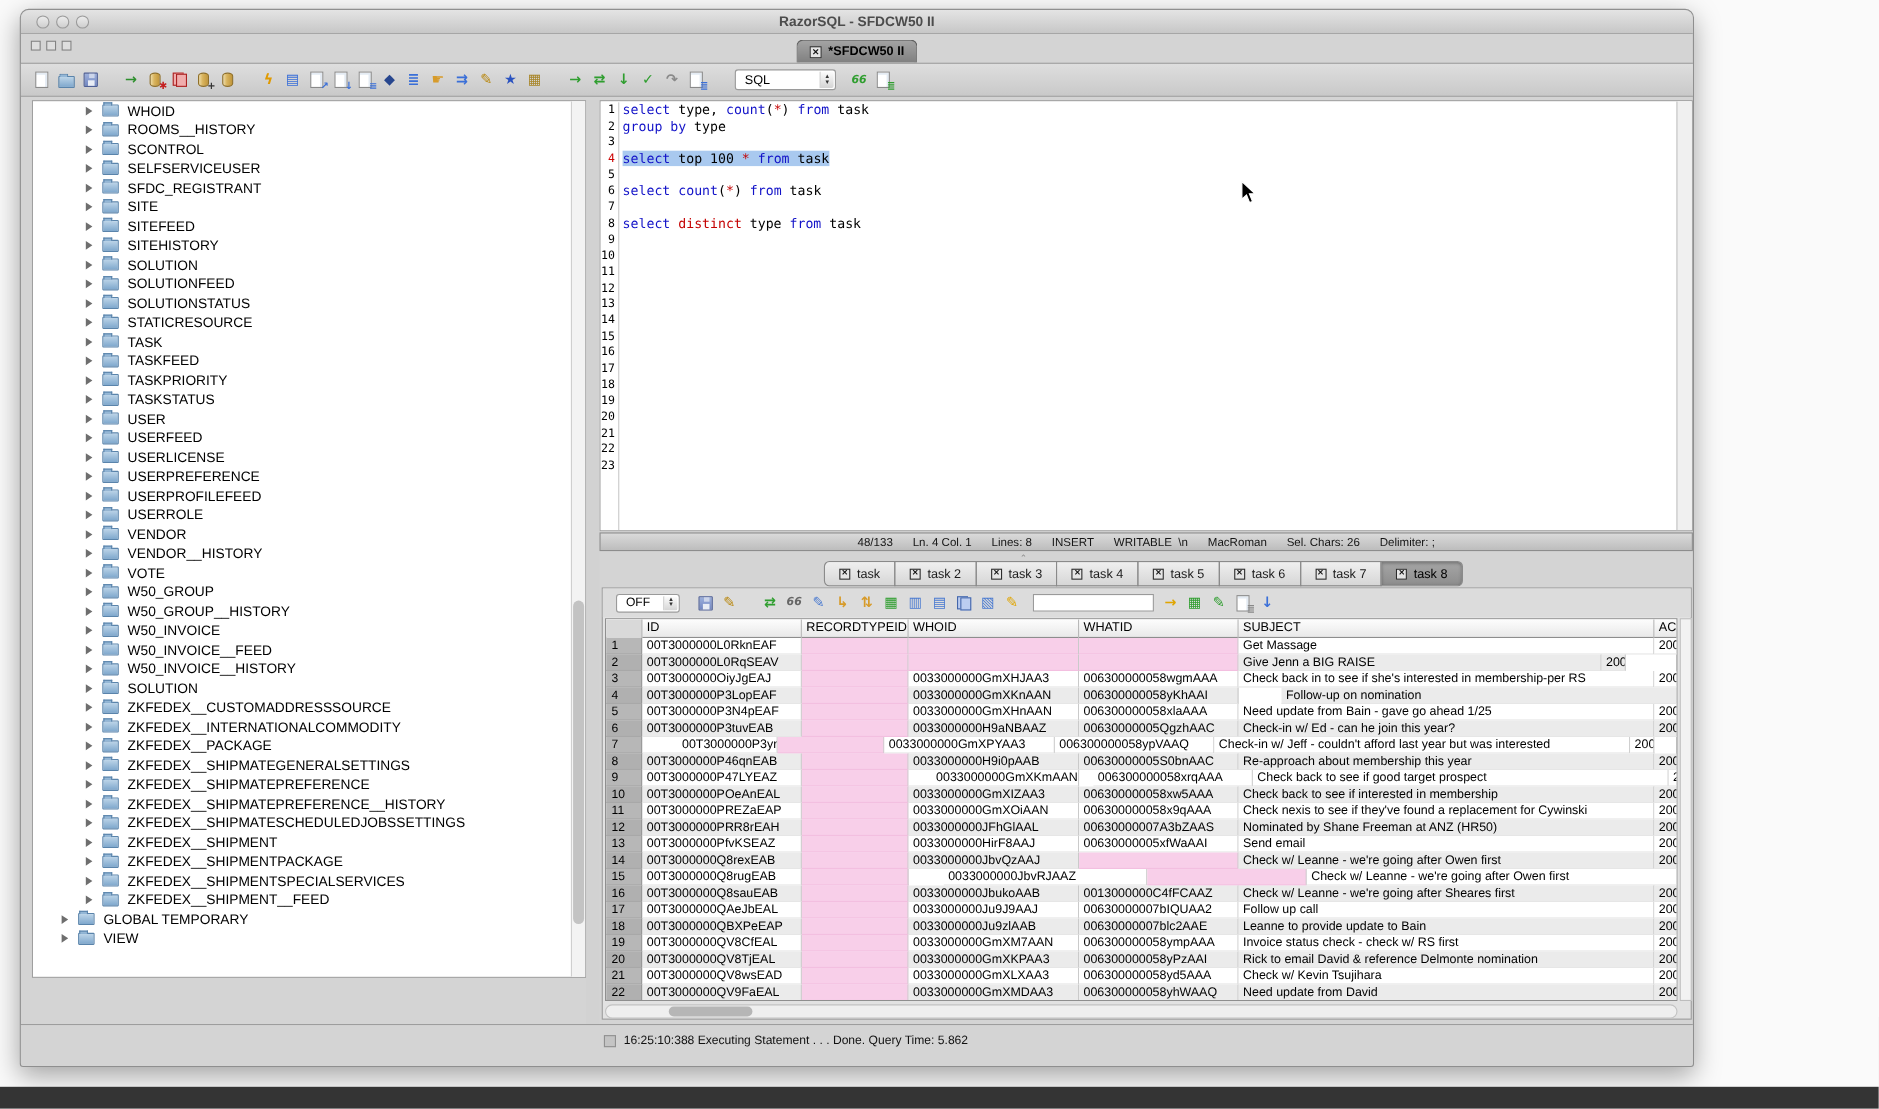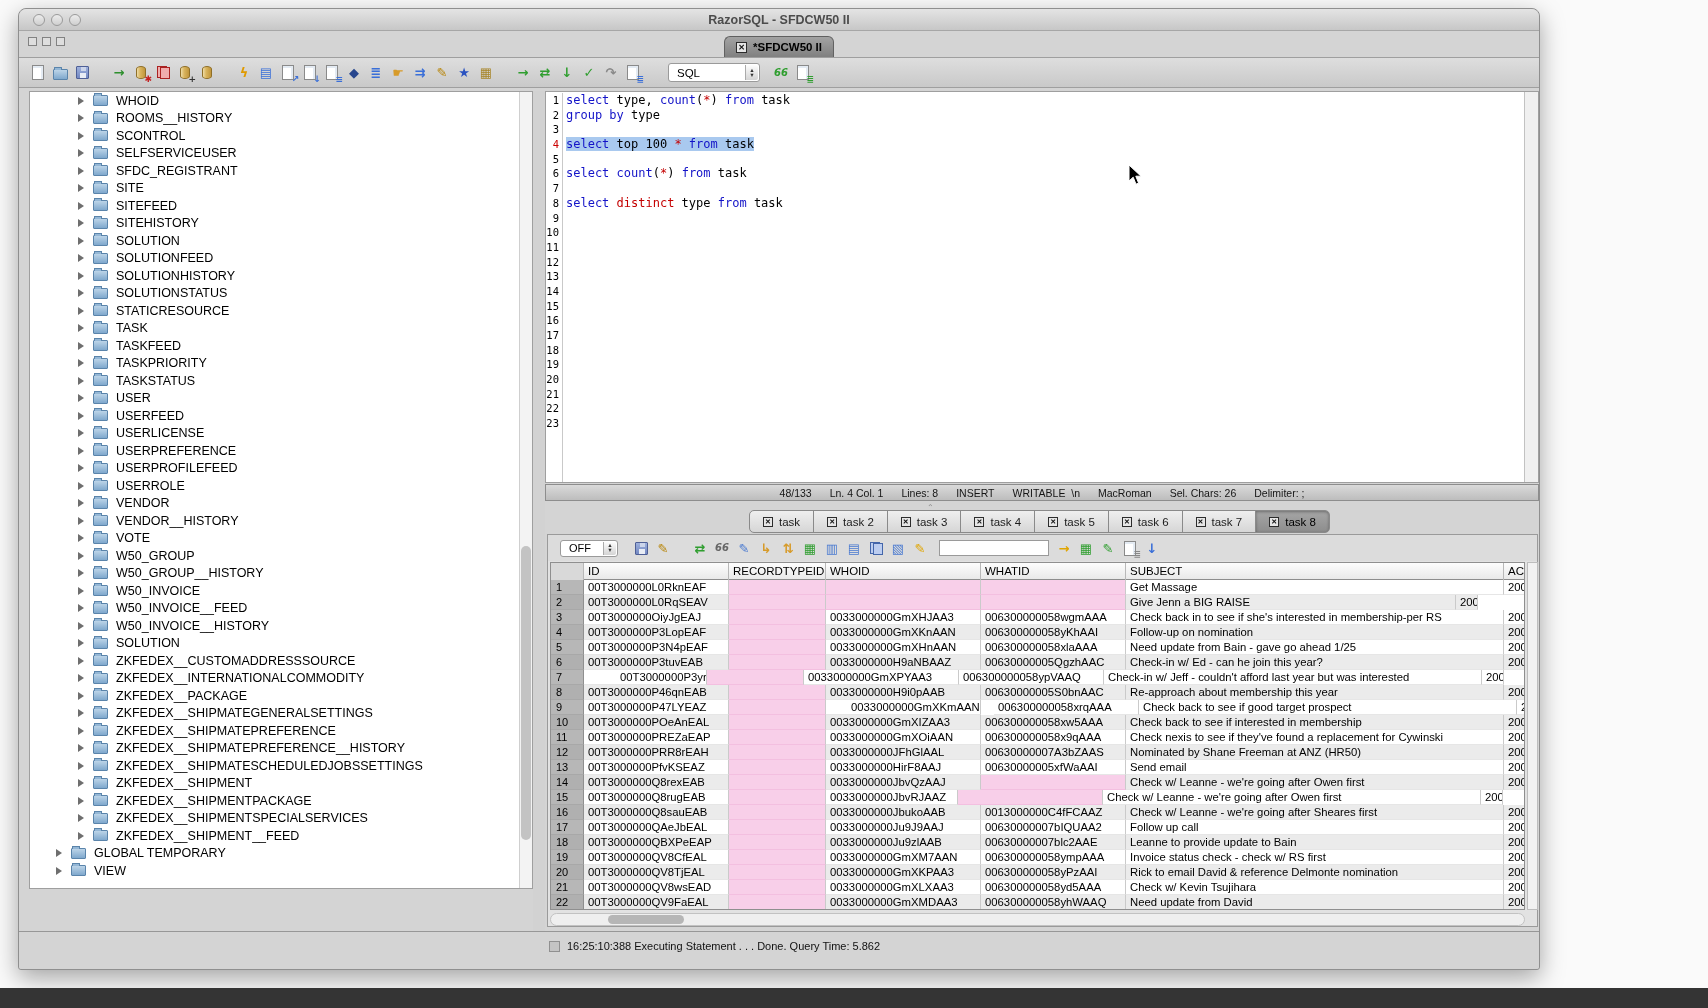--- a/index.html
+++ b/index.html
@@ -275,25 +275,20 @@
           </div>
           <div class="tree-row lv1">
             <span class="twisty"></span>
             <span class="tfolder"></span>
             <span class="tlabel">SOLUTION</span>
           </div>
           <div class="tree-row lv1">
             <span class="twisty"></span>
             <span class="tfolder"></span>
             <span class="tlabel">SOLUTIONFEED</span>
-          </div>
-          <div class="tree-row lv1">
-            <span class="twisty"></span>
-            <span class="tfolder"></span>
-            <span class="tlabel">SOLUTIONHISTORY</span>
           </div>
           <div class="tree-row lv1">
             <span class="twisty"></span>
             <span class="tfolder"></span>
             <span class="tlabel">SOLUTIONSTATUS</span>
           </div>
           <div class="tree-row lv1">
             <span class="twisty"></span>
             <span class="tfolder"></span>
             <span class="tlabel">STATICRESOURCE</span>
@@ -659,21 +654,21 @@
             <div class="gcell" style="width: 145px;">006300000058wgmAAA</div>
             <div class="gcell" style="width: 378px;">Check back in to see if she's interested in membership-per RS</div>
             <div class="gcell" style="width: 22px;">200</div>
           </div>
           <div class="grow alt" style="top: 62px;">
             <div class="gcell rn" style="width: 33px;">4</div>
             <div class="gcell" style="width: 145px;">00T3000000P3LopEAF</div>
             <div class="gcell nul" style="width: 97px;"></div>
             <div class="gcell" style="width: 155px;">0033000000GmXKnAAN</div>
             <div class="gcell" style="width: 145px;">006300000058yKhAAI</div>
-            <div class="gcell" style="width: 378px;">Follow-up on nomination</div>
+            <div class="gcell" style="width: 378px; margin-left: 39px;">Follow-up on nomination</div>
             <div class="gcell" style="width: 22px;">200</div>
           </div>
           <div class="grow" style="top: 77px;">
             <div class="gcell rn" style="width: 33px;">5</div>
             <div class="gcell" style="width: 145px;">00T3000000P3N4pEAF</div>
             <div class="gcell nul" style="width: 97px;"></div>
             <div class="gcell" style="width: 155px;">0033000000GmXHnAAN</div>
             <div class="gcell" style="width: 145px;">006300000058xlaAAA</div>
             <div class="gcell" style="width: 378px;">Need update from Bain - gave go ahead 1/25</div>
             <div class="gcell" style="width: 22px;">200</div>
@@ -756,21 +751,21 @@
             <div class="gcell nul" style="width: 97px;"></div>
             <div class="gcell" style="width: 155px;">0033000000JbvQzAAJ</div>
             <div class="gcell nul" style="width: 145px;"></div>
             <div class="gcell" style="width: 378px;">Check w/ Leanne - we're going after Owen first</div>
             <div class="gcell" style="width: 22px;">200</div>
           </div>
           <div class="grow" style="top: 227px;">
             <div class="gcell rn" style="width: 33px;">15</div>
             <div class="gcell" style="width: 145px;">00T3000000Q8rugEAB</div>
             <div class="gcell nul" style="width: 97px;"></div>
-            <div class="gcell" style="width: 132px;">0033000000JbvRJAAZ</div>
+            <div class="gcell" style="width: 185px; margin-left: 32px;">0033000000JbvRJAAZ</div>
             <div class="gcell nul" style="width: 145px;"></div>
             <div class="gcell" style="width: 378px;">Check w/ Leanne - we're going after Owen first</div>
             <div class="gcell" style="width: 22px;">200</div>
           </div>
           <div class="grow alt" style="top: 242px;">
             <div class="gcell rn" style="width: 33px;">16</div>
             <div class="gcell" style="width: 145px;">00T3000000Q8sauEAB</div>
             <div class="gcell nul" style="width: 97px;"></div>
             <div class="gcell" style="width: 155px;">0033000000JbukoAAB</div>
             <div class="gcell" style="width: 145px;">0013000000C4fFCAAZ</div>

